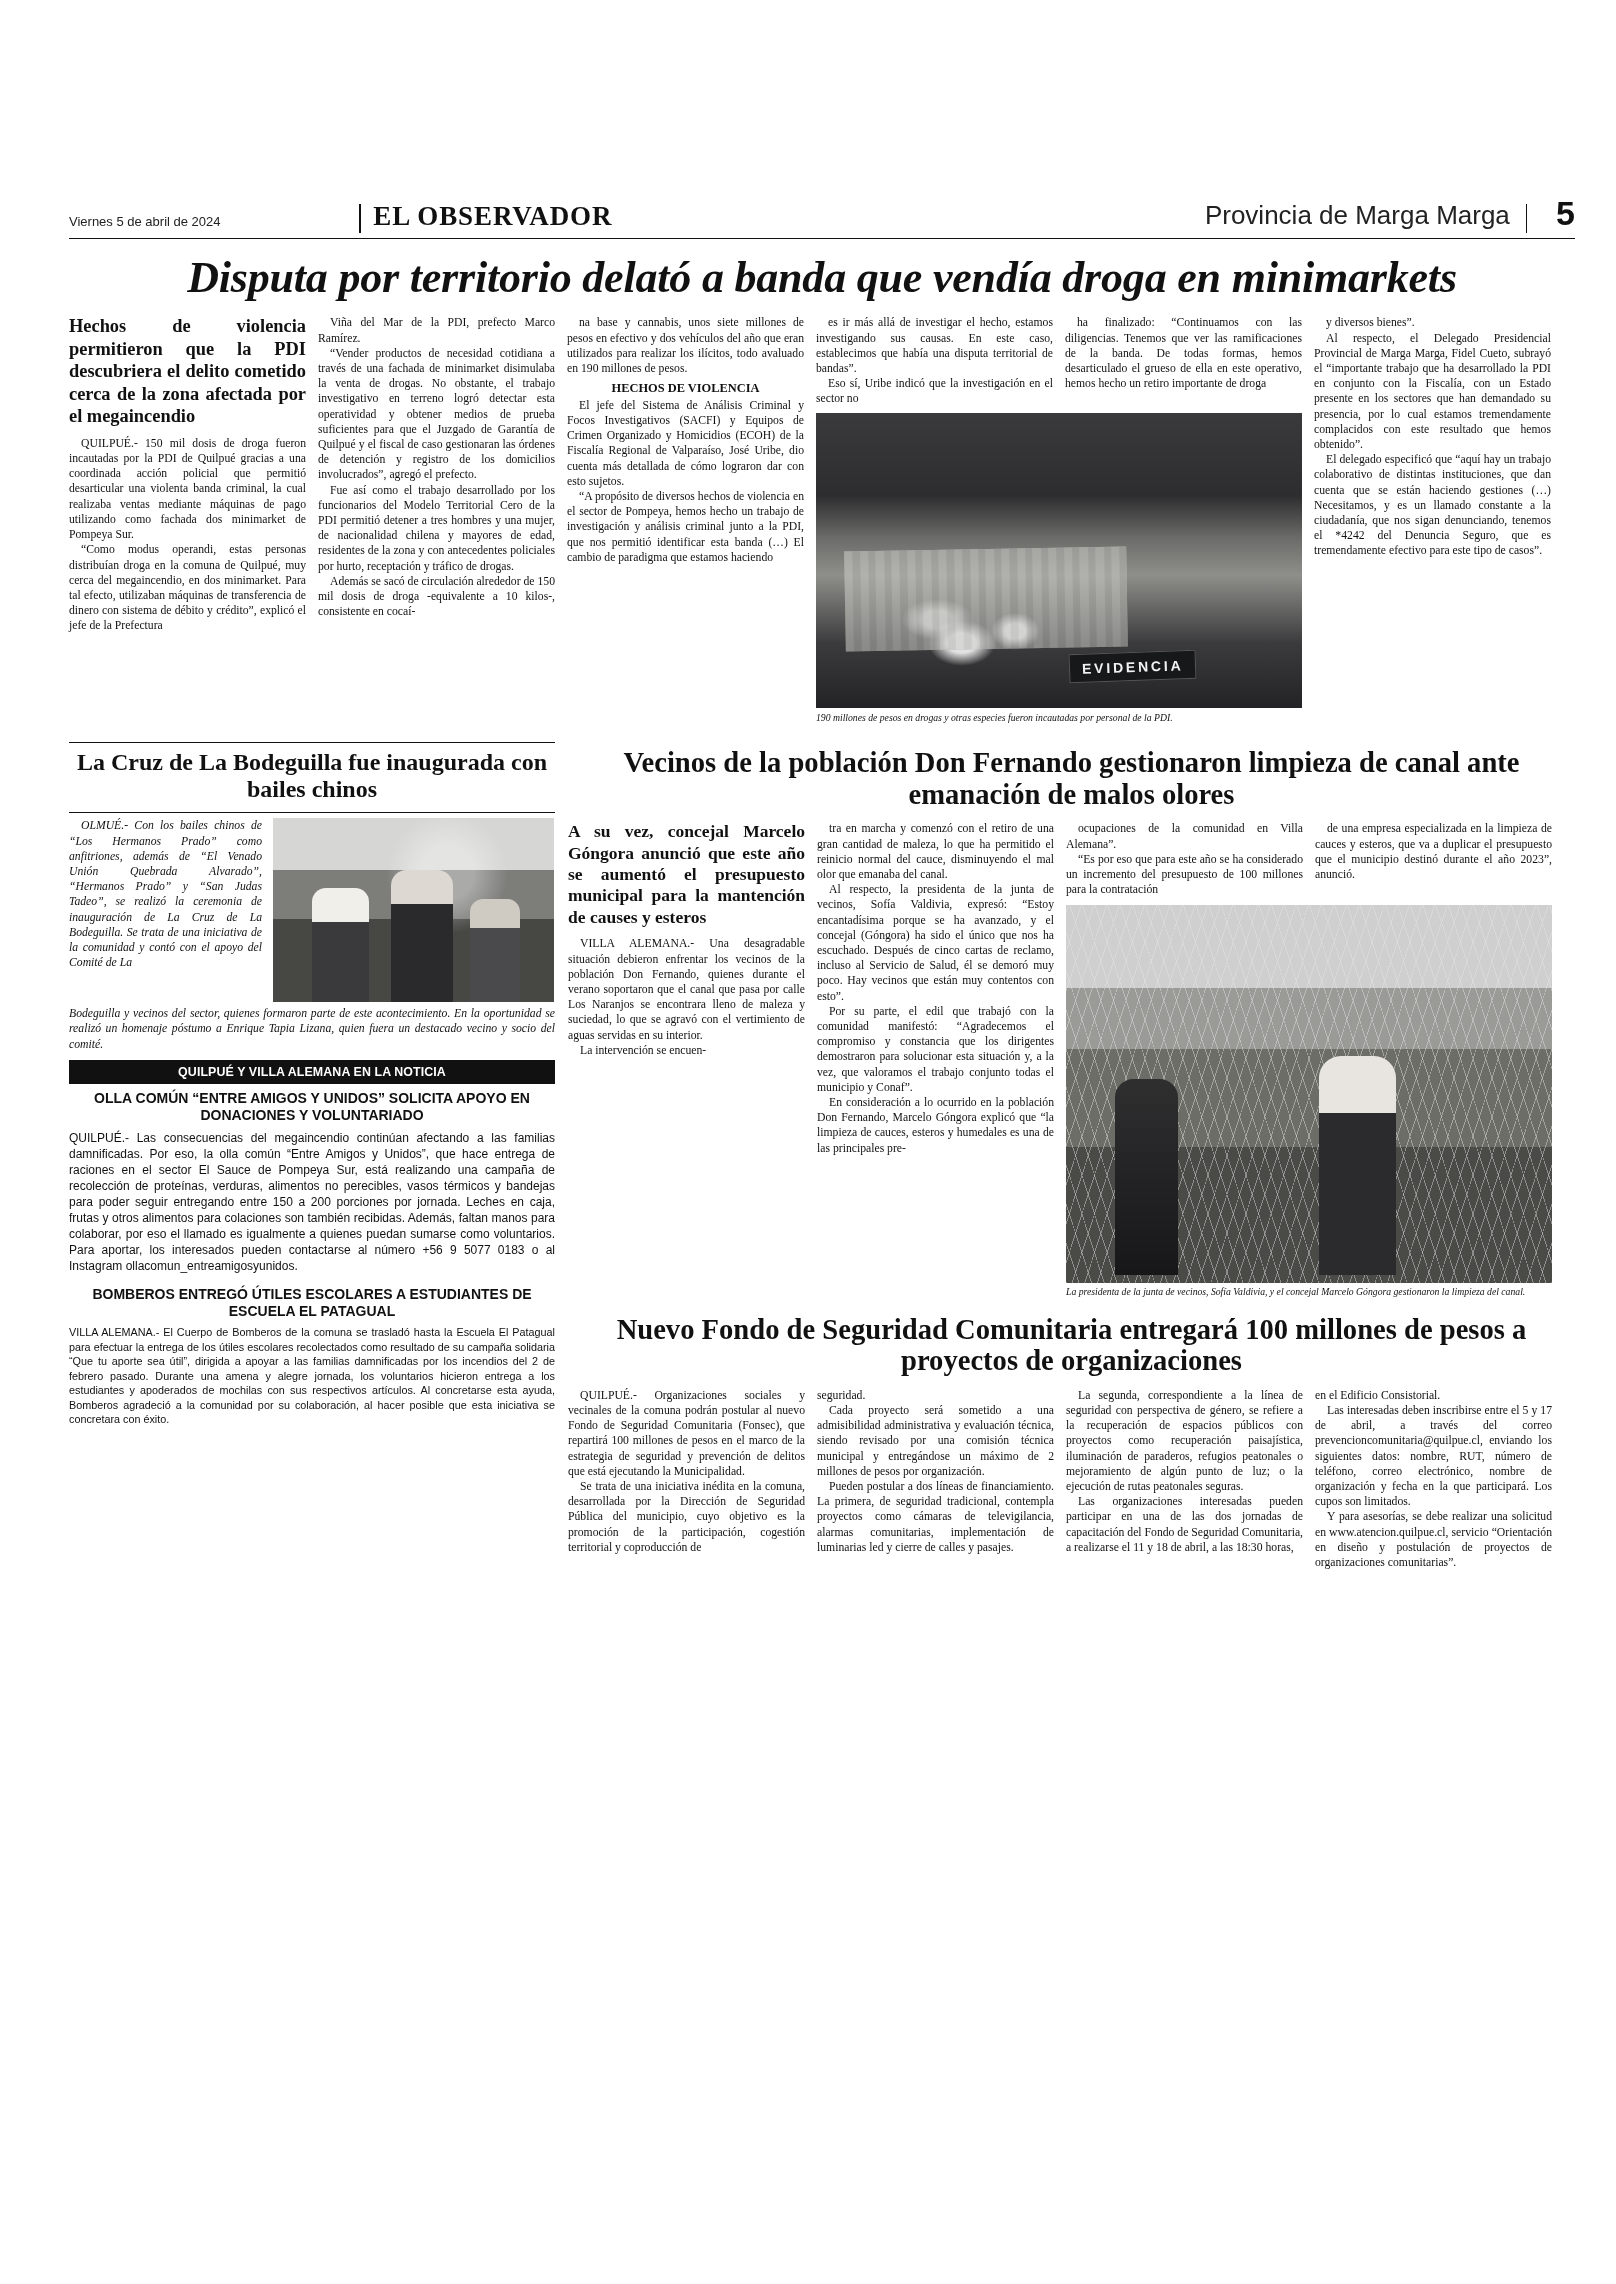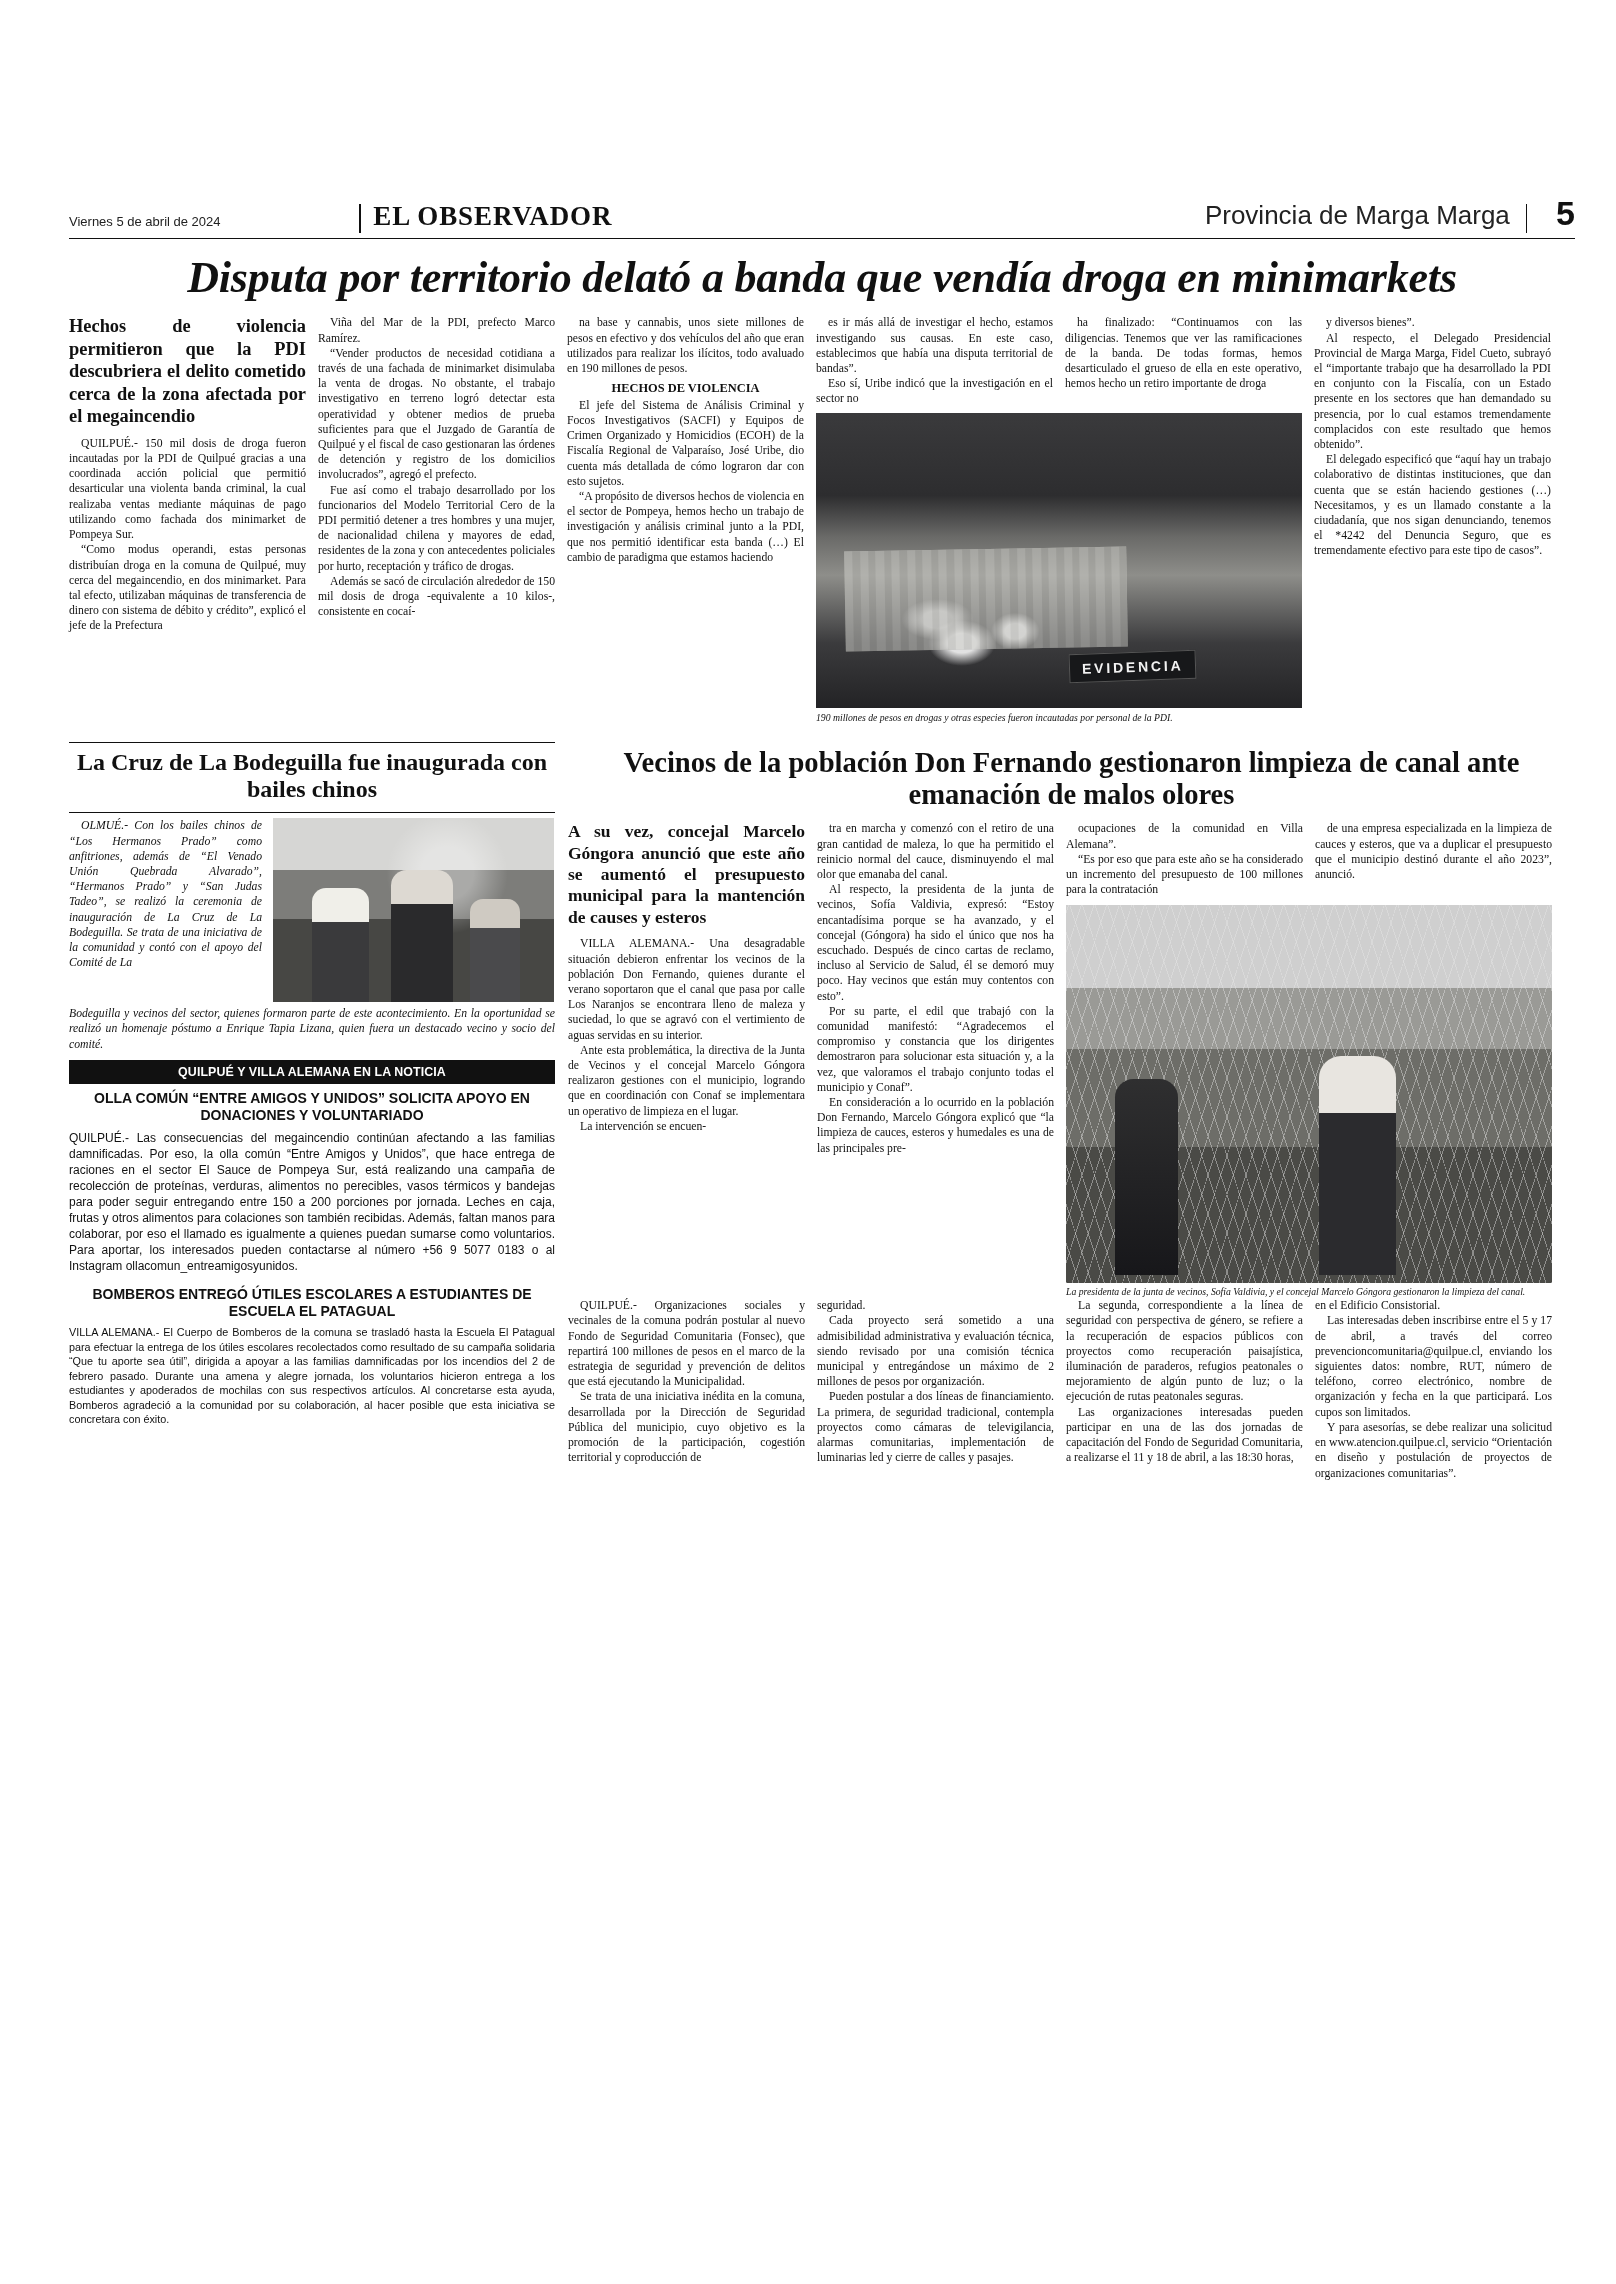--- a/index.html
+++ b/index.html
@@ -316,21 +316,20 @@
       </div>
     </div>
 
     <div style="width:1009px;">
       <div class="headline-2">Vecinos de la población Don Fernando gestionaron limpieza de canal ante emanación de malos olores</div>
 
       <div class="cols">
         <div class="col" style="width:237px;">
           <div class="deck" style="font-size:17.5px;">A su vez, concejal Marcelo Góngora anunció que este año se aumentó el presupuesto municipal para la mantención de causes y esteros</div>
           <p>VILLA ALEMANA.- Una desagradable situación debieron enfrentar los vecinos de la población Don Fernando, quienes durante el verano soportaron que el canal que pasa por calle Los Naranjos se encontrara lleno de maleza y suciedad, lo que se agravó con el vertimiento de aguas servidas en su interior.</p>
-          <p>Ante esta problemática, la directiva de la Junta de Vecinos y el concejal Marcelo Góngora realizaron gestiones con el municipio, logrando que en coordinación con Conaf se implementara un operativo de limpieza en el lugar.</p>
           <p>La intervención se encuen-</p>
         </div>
         <div class="col" style="width:237px;">
           <p>tra en marcha y comenzó con el retiro de una gran cantidad de maleza, lo que ha permitido el reinicio normal del cauce, disminuyendo el mal olor que emanaba del canal.</p>
           <p>Al respecto, la presidenta de la junta de vecinos, Sofía Valdivia, expresó: “Estoy encantadísima porque se ha avanzado, y el concejal (Góngora) ha sido el único que nos ha escuchado. Después de cinco cartas de reclamo, incluso al Servicio de Salud, él se demoró muy poco. Hay vecinos que están muy contentos con esto”.</p>
           <p>Por su parte, el edil que trabajó con la comunidad manifestó: “Agradecemos el compromiso y constancia que los dirigentes demostraron para solucionar esta situación y, a la vez, que valoramos el trabajo conjunto todas el municipio y Conaf”.</p>
           <p>En consideración a lo ocurrido en la población Don Fernando, Marcelo Góngora explicó que “la limpieza de cauces, esteros y humedales es una de las principales pre-</p>
         </div>
         <div class="col" style="width:237px;">
           <p>ocupaciones de la comunidad en Villa Alemana”.</p>
@@ -340,20 +339,21 @@
             <div class="p1"></div>
             <div class="p2"></div>
           </div>
           <div class="caption" style="width:486px;">La presidenta de la junta de vecinos, Sofía Valdivia, y el concejal Marcelo Góngora gestionaron la limpieza del canal.</div>
         </div>
         <div class="col" style="width:237px;">
           <p>de una empresa especializada en la limpieza de cauces y esteros, que va a duplicar el presupuesto que el municipio destinó durante el año 2023”, anunció.</p>
         </div>
       </div>
 
+      <div class="headline-3" style="margin-top:15.7px;">Nuevo Fondo de Seguridad Comunitaria entregará 100 millones de pesos a proyectos de organizaciones</div>
       <div class="cols">
         <div class="col" style="width:237px;">
           <p>QUILPUÉ.- Organizaciones sociales y vecinales de la comuna podrán postular al nuevo Fondo de Seguridad Comunitaria (Fonsec), que repartirá 100 millones de pesos en el marco de la estrategia de seguridad y prevención de delitos que está ejecutando la Municipalidad.</p>
           <p>Se trata de una iniciativa inédita en la comuna, desarrollada por la Dirección de Seguridad Pública del municipio, cuyo objetivo es la promoción de la participación, cogestión territorial y coproducción de</p>
         </div>
         <div class="col" style="width:237px;">
           <p style="text-indent:0;">seguridad.</p>
           <p>Cada proyecto será sometido a una admisibilidad administrativa y evaluación técnica, siendo revisado por una comisión técnica municipal y entregándose un máximo de 2 millones de pesos por organización.</p>
           <p>Pueden postular a dos líneas de financiamiento. La primera, de seguridad tradicional, contempla proyectos como cámaras de televigilancia, alarmas comunitarias, implementación de luminarias led y cierre de calles y pasajes.</p>
         </div>

